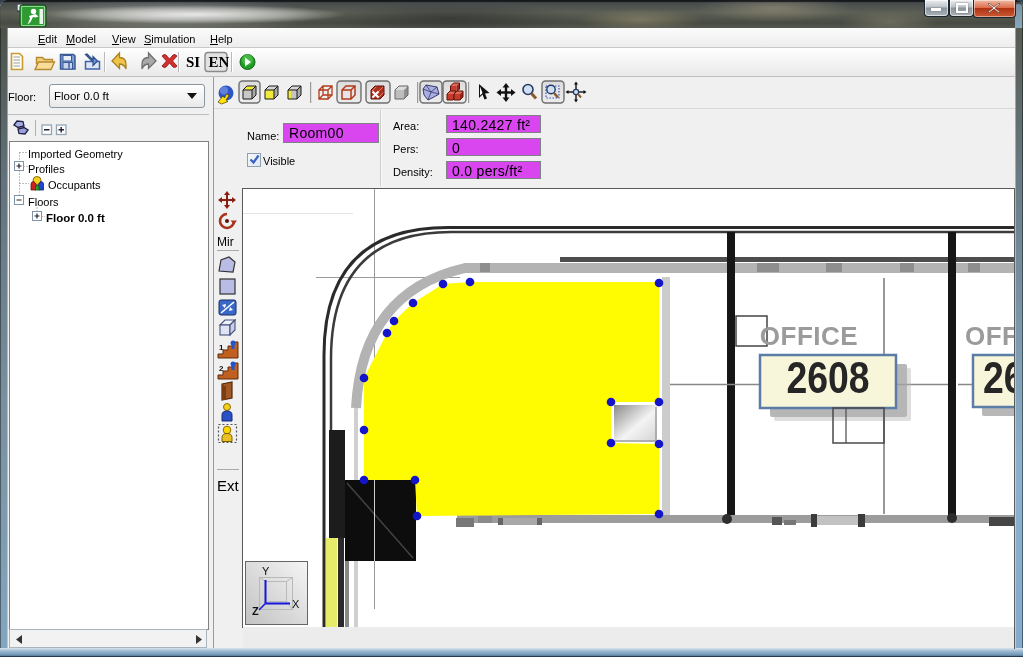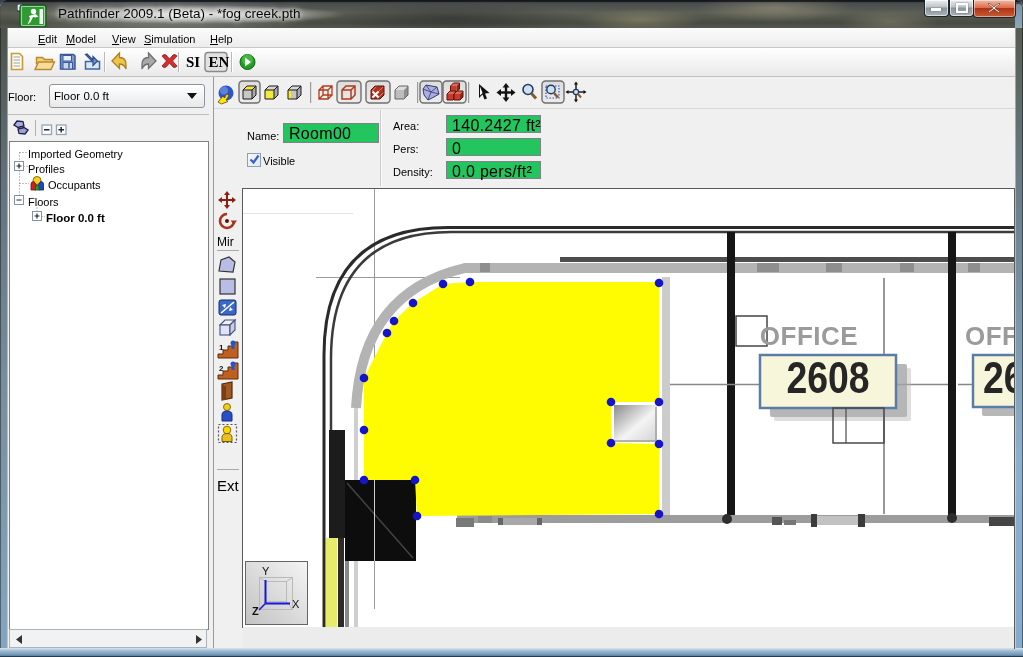--- a/index.html
+++ b/index.html
@@ -1,19 +1,19 @@
 <!DOCTYPE html>
 <html><head><meta charset="utf-8">
 <style>
   html,body{margin:0;padding:0;}
   body{width:1023px;height:657px;background:#31404c;font-family:"Liberation Sans",sans-serif;overflow:hidden;position:relative;}
   #win{position:absolute;left:0;top:0;width:1023px;height:657px;border-radius:7px 7px 0 0;overflow:hidden;background:#f0f0f0;}
   .abs{position:absolute;}
   .txt{position:absolute;white-space:nowrap;font-size:11px;color:#000;}
-  .field{position:absolute;background:#22c55e;border:1px solid #7e8287;font-size:16px;letter-spacing:.3px;color:#000;white-space:nowrap;}
+  .field{position:absolute;background:#d946ef;border:1px solid #7e8287;font-size:14px;letter-spacing:.3px;color:#000;white-space:nowrap;}
 </style></head>
 <body>
 <div id="win">
 
   <div class="abs" id="titlebar" style="left:0;top:0;width:1023px;height:28px;
     background:
       radial-gradient(170px 20px at 450px 18px, rgba(32,35,37,.5), rgba(0,0,0,0) 75%),
       radial-gradient(90px 16px at 640px 20px, rgba(165,155,120,.50), rgba(0,0,0,0) 70%),
       radial-gradient(110px 20px at 775px 8px, rgba(180,170,140,.45), rgba(0,0,0,0) 70%),
       radial-gradient(70px 16px at 890px 22px, rgba(155,150,125,.42), rgba(0,0,0,0) 70%),
@@ -22,21 +22,20 @@
     border-bottom:1px solid #2a2d28;box-shadow:inset 0 2px 1px rgba(8,10,12,.75);">
     <div class="abs" style="left:46px;top:5px;width:300px;height:19px;background:radial-gradient(closest-side,rgba(255,255,255,.8),rgba(255,255,255,.4) 60%,rgba(255,255,255,0));"></div>
     <svg class="abs" style="left:17px;top:4px" width="30" height="23" viewBox="0 0 30 23">
       <rect x="0" y="0" width="6" height="7" fill="#e8eef4" stroke="#2a3a54" stroke-width="1.2"></rect>
       <rect x="3" y="1" width="26" height="22" rx="2" fill="#2f9a33" stroke="#14441a" stroke-width="1"></rect>
       <rect x="4.5" y="2.5" width="23" height="19" rx="1" fill="none" stroke="#8fd88f" stroke-width="1.2"></rect>
       <circle cx="16.5" cy="7.5" r="2.7" fill="#fff"></circle>
       <path d="M12 12 L18.5 10 L21.5 12.5 L18.5 13.5 L16 13 L13.5 18 L10.5 20.5 L13 14.5 Z" fill="#fff"></path>
       <rect x="22.5" y="5" width="3.5" height="15" fill="#fff" opacity=".9"></rect>
     </svg>
-    <div class="txt" style="left:58px;top:6px;font-size:13.5px;color:#050505;text-shadow:0 0 5px rgba(255,255,255,.95),0 0 10px rgba(255,255,255,.8);">Pathfinder 2009.1 (Beta) - *fog creek.pth</div>
 
     <div class="abs" style="left:924px;top:0;width:23px;height:16px;border:1px solid #1c262e;border-top:none;border-radius:0 0 4px 4px;background:linear-gradient(to bottom,#eceff1 0%,#bcc3c8 44%,#8b949b 50%,#a9b2b8 100%);box-shadow:inset 0 0 0 1px rgba(255,255,255,.6);">
       <div class="abs" style="left:6px;top:8px;width:10px;height:3px;background:#fff;box-shadow:0 0 1px #333;"></div>
     </div>
     <div class="abs" style="left:949px;top:0;width:23px;height:16px;border:1px solid #1c262e;border-top:none;border-radius:0 0 4px 4px;background:linear-gradient(to bottom,#eceff1 0%,#bcc3c8 44%,#8b949b 50%,#a9b2b8 100%);box-shadow:inset 0 0 0 1px rgba(255,255,255,.6);">
       <div class="abs" style="left:6px;top:3px;width:8px;height:6px;border:2px solid #fff;box-shadow:0 0 1px #333;"></div>
     </div>
     <div class="abs" style="left:1015px;top:4px;width:7px;height:24px;border-radius:5px 5px 0 0;background:linear-gradient(to bottom,#7d98ac,#8fb2cc);opacity:.9;"></div>
     <div class="abs" style="left:973px;top:0;width:41px;height:17px;border:1px solid #1c262e;border-top:none;border-radius:0 0 4px 4px;background:linear-gradient(to bottom,#f0bca7 0%,#dd6f4c 44%,#b03415 50%,#ca5a33 100%);box-shadow:inset 0 0 0 1px rgba(255,255,255,.45);">
       <svg class="abs" style="left:14px;top:3px" width="12" height="10" viewBox="0 0 12 10">

